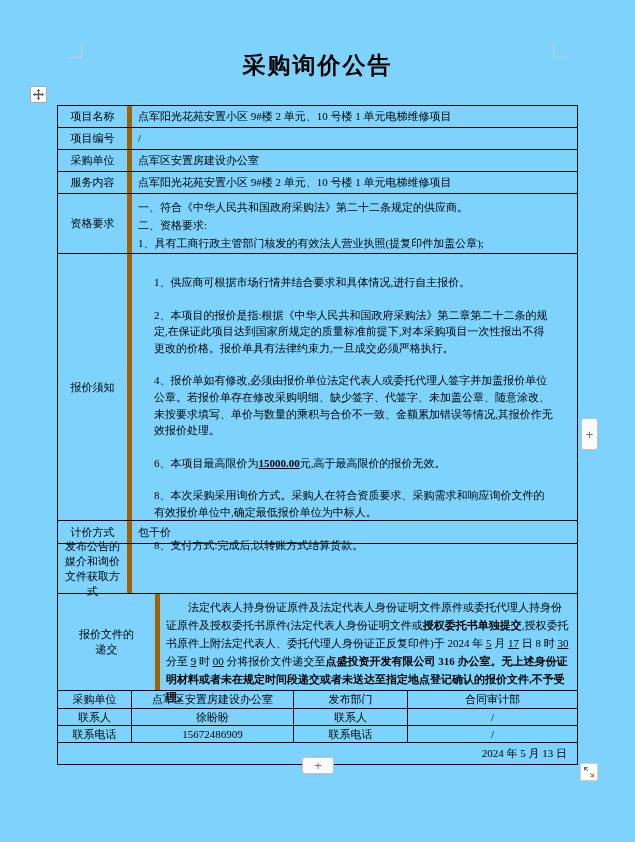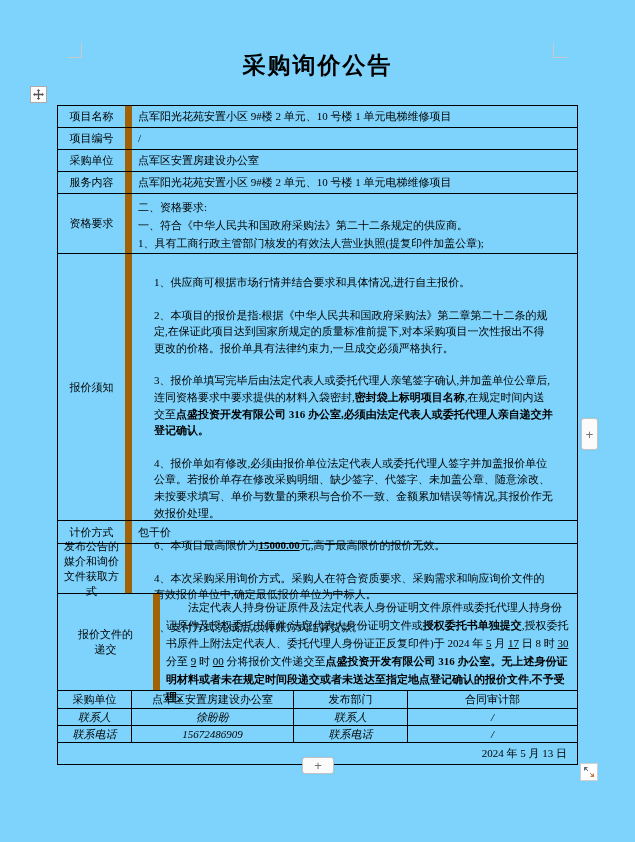--- a/index.html
+++ b/index.html
@@ -20,29 +20,29 @@
     border:1px solid #ababab; background:#fdfdfd; display:flex; align-items:center; justify-content:center;
     cursor:move;
   }
   .doc-table {
     position:absolute; left:57px; top:105px; width:521px;
     border:1px solid #000; font-size:11px; line-height:15px;
   }
   .t-row { display:flex; border-bottom:1px solid #000; }
   .t-row:last-child { border-bottom:none; }
   .t-label {
-    flex:none; width:74px; border-right:7px solid #a16207; text-align:center;
+    flex:none; width:74px; border-right:5px solid #a16207; text-align:center;
     display:flex; align-items:center; justify-content:center; padding:1px 4px;
   }
   .t-label.wide { width:102px; padding:1px 16px; }
   .t-value { flex:1; display:flex; align-items:center; padding:1px 6px; }
   .t-value.block { display:block; padding:4px 6px; }
   .h22 { height:22px; } .h23 { height:23px; } .h60 { height:60px; }
   .h267 { height:267px; } .h50 { height:50px; } .h97 { height:97px; }
-  .h18 { height:18px; } .h17 { height:17px;font-style:italic; } .h21 { height:21px; }
+  .h18 { height:18px; } .h17 { height:17px; } .h21 { height:21px; }
   .qual-lines { line-height:18px; }
   .notes-paras { line-height:16.6px; }
   .notes-paras .para { margin:16px; }
   .submission-text { line-height:18px; text-indent:2em; }
   .b { font-weight:bold; }
   .u { text-decoration:underline; }
   .fc { border-right:1px solid #000; display:flex; align-items:center; justify-content:center; text-align:center; padding:1px 4px; }
   .fc.c1 { flex:none; width:74px; }
   .fc.c2 { flex:none; width:162px; }
   .fc.c3 { flex:none; width:114px; }
@@ -97,35 +97,34 @@
     </div>
 
     <div class="t-row h22">
       <div class="t-label">服务内容</div>
       <div class="t-value">点军阳光花苑安置小区 9#楼 2 单元、10 号楼 1 单元电梯维修项目</div>
     </div>
 
     <div class="t-row h60">
       <div class="t-label">资格要求</div>
       <div class="t-value block qual-lines">
+        <div>一、符合《中华人民共和国政府采购法》第二十二条规定的供应商。</div>
         <div>二、资格要求:</div>
-        <div>一、符合《中华人民共和国政府采购法》第二十二条规定的供应商。</div>
         <div>1、具有工商行政主管部门核发的有效法人营业执照(提复印件加盖公章);</div>
       </div>
     </div>
 
     <div class="t-row h267">
       <div class="t-label">报价须知</div>
       <div class="t-value block notes-paras">
           <div class="para"><span>1、供应商可根据市场行情并结合要求和具体情况,进行自主报价。</span></div>
           <div class="para"><span>2、本项目的报价是指:根据《中华人民共和国政府采购法》第二章第二十二条的规定,在保证此项目达到国家所规定的质量标准前提下,对本采购项目一次性报出不得更改的价格。报价单具有法律约束力,一旦成交必须严格执行。</span></div>
-          <div class="para"><span>3、报价单填写完毕后由法定代表人或委托代理人亲笔签字确认,并加盖单位公章后,连同资格要求中要求提供的材料入袋密封,</span><span class="b">密封袋上标明项目名称</span><span>,在规定时间内送交至</span><span class="b">点盛投资开发有限公司 316 办公室,必须由法定代表人或委托代理人亲自递交并登记确认。</span></div>
           <div class="para"><span>4、报价单如有修改,必须由报价单位法定代表人或委托代理人签字并加盖报价单位公章。若报价单存在修改采购明细、缺少签字、代签字、未加盖公章、随意涂改、未按要求填写、单价与数量的乘积与合价不一致、金额累加错误等情况,其报价作无效报价处理。</span></div>
           <div class="para"><span>6、本项目最高限价为</span><span class="b u">15000.00</span><span>元,高于最高限价的报价无效。</span></div>
-          <div class="para"><span>4、本次采购采用询价方式。采购人在符合资质要求、采购需求和响应询价文件的有效报价单位中,确定最低报价单位为中标人。</span></div>
+          <div class="para"><span>8、本次采购采用询价方式。采购人在符合资质要求、采购需求和响应询价文件的有效报价单位中,确定最低报价单位为中标人。</span></div>
           <div class="para"><span>8、支付方式:完成后,以转账方式结算货款。</span></div>
         </div>
     </div>
 
     <div class="t-row h23">
       <div class="t-label">计价方式</div>
       <div class="t-value">包干价</div>
     </div>
 
     <div class="t-row h50">

